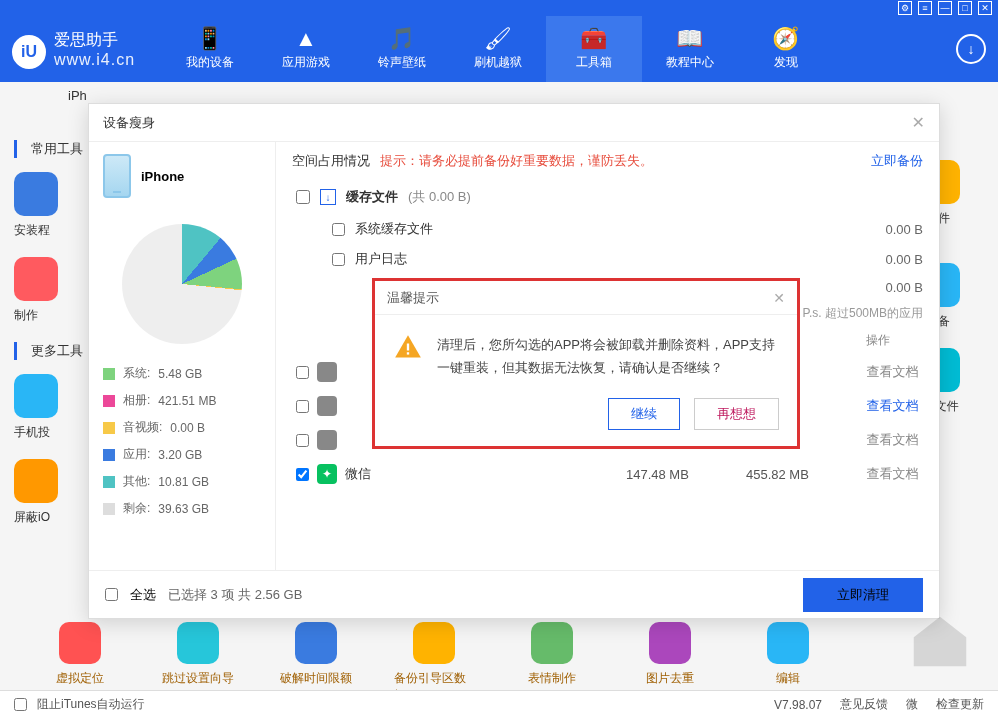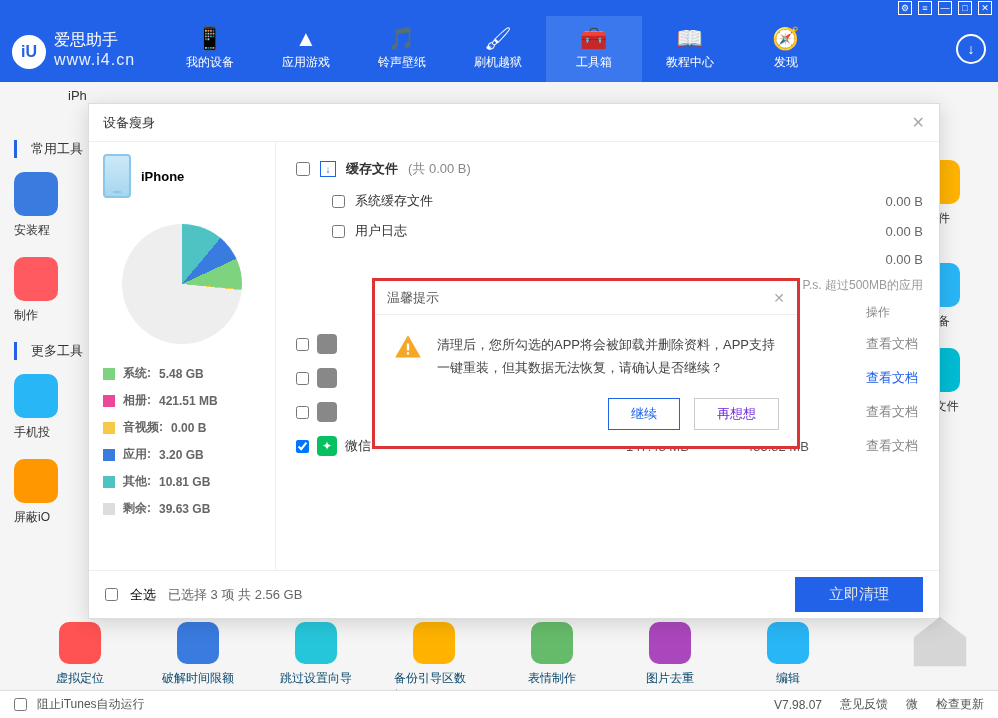--- a/index.html
+++ b/index.html
@@ -44,63 +44,63 @@
 
 
 .mpanel-l { width:186px; padding:12px 14px; display:flex; flex-direction:column; align-items:center; }
 .phone-box { width:100%; display:flex; align-items:center; gap:10px; margin-bottom:10px; }
 .phone-ic { width:28px; height:44px; border:2px solid #8cc7ea; border-radius:4px; background:linear-gradient(#cde9f7,#a5d6f0); position:relative; }
 .phone-ic::after { content:""; position:absolute; bottom:3px; left:50%; transform:translateX(-50%); width:8px; height:2px; background:#8cc7ea; }
 .phone-nm { font-weight:bold; font-size:13px; }
 .pie { width:120px; height:120px; border-radius:50%; margin:16px 0;
   background: conic-gradient(#4fc3c3 0 40deg, #3a7be0 40deg 65deg, #7ed37e 65deg 95deg, #f7c948 95deg 96deg, #eee 96deg 360deg, #4fc3c3 360deg);
   position:relative; }
-.legend { width:100%; font-size:12px; color:#666;font-weight:bold; }
+.legend { width:100%; font-size:12px; color:#666; }
 .legend-row { display:flex; align-items:center; gap:8px; padding:5px 0; }
 .legend-row .sw { width:12px; height:12px; }
 
 
 .mpanel-r { flex:1; border-left:1px solid #eee; padding:10px 16px; position:relative; font-size:13px; color:#333; overflow:hidden; }
 .warn-line { display:flex; align-items:center; gap:10px; margin-bottom:10px; }
 .warn-line .red { color:#e74c3c; }
 .warn-line .backup { margin-left:auto; color:#2262e8; cursor:pointer; }
 .file-row { display:flex; align-items:center; padding:8px 4px; gap:10px; }
 .file-row input[type=checkbox] { width:14px; height:14px; }
 .file-row .icon-dl { width:16px; height:16px; border:1px solid #2262e8; color:#2262e8; font-size:10px; display:flex; align-items:center; justify-content:center; }
 .subrow { padding-left:40px; display:flex; align-items:center; gap:10px; padding-top:6px; padding-bottom:6px; }
 .subrow .sz { margin-left:auto; color:#666; }
 .tiny-note { text-align:right; color:#999; font-size:12px; padding:4px 0; }
 .col-hdr { display:flex; padding:6px 4px; color:#888; font-size:12px; }
 .col-hdr .c1{flex:0 0 330px;} .col-hdr .c2{flex:0 0 120px;} .col-hdr .c3{flex:0 0 120px;} .col-hdr .c4{flex:1;}
 .app-row { display:flex; align-items:center; padding:7px 4px; font-size:13px; }
 .app-row .c1{flex:0 0 330px; display:flex; align-items:center; gap:8px;}
 .app-row .c2{flex:0 0 120px; color:#555;}
 .app-row .c3{flex:0 0 120px; color:#555;}
-.app-row .c4{flex:1; color:#888; text-align:left;}
+.app-row .c4{flex:1; color:#888; text-align:center;}
 .app-row .c4.link{ color:#2262e8; }
 .app-ic { width:20px; height:20px; border-radius:4px; display:flex; align-items:center; justify-content:center; font-size:12px; color:#fff; }
 
 
 .modal1-foot { height:48px; border-top:1px solid #eee; display:flex; align-items:center; padding:0 16px; gap:12px; font-size:13px; }
-.modal1-foot .btn-clean { margin-left:auto; background:#2262e8; color:#e5e5e5; padding:8px 34px; border:none; cursor:pointer; font-size:15px; }
+.modal1-foot .btn-clean { margin-left:auto; background:#2262e8; color:#000000; padding:8px 34px; border:none; cursor:pointer; font-size:13px; }
 
 
 .dialog { position:absolute; top:278px; left:372px; width:428px; background:#fff; border:3px solid #d33; z-index:50; }
 .dialog-hd { height:34px; display:flex; align-items:center; justify-content:space-between; padding:0 12px; font-size:13px; color:#555; border-bottom:1px solid #eee; }
 .dialog-hd .dclose { color:#aaa; font-size:14px; }
 .dialog-bd { padding:18px 18px 8px; display:flex; gap:14px; font-size:13px; color:#444; line-height:1.8; }
 .dialog-bd .warn-ic { width:30px; height:28px; flex:0 0 30px; }
 .dialog-ft { display:flex; justify-content:flex-end; gap:14px; padding:10px 18px 16px; }
 .dialog-ft button { padding:6px 22px; font-size:13px; background:#fff; cursor:pointer; }
 .dialog-ft .primary { border:1px solid #2262e8; color:#2262e8; }
-.dialog-ft .second { border:1px solid #ccc; color:#6d28d9; }
+.dialog-ft .second { border:1px solid #ccc; color:#be185d; }
 
 
 .btmrow { position:absolute; left:40px; top:622px; display:flex; gap:38px; }
-.btmrow .cell { display:flex; flex-direction:column; align-items:center; gap:6px; font-size:12px; width:80px; color:#0c4a6e;}
+.btmrow .cell { display:flex; flex-direction:column; align-items:center; gap:6px; font-size:12px; width:80px; color:#a16207;}
 .btmrow .aic { width:42px; height:42px; border-radius:10px; display:flex; align-items:center; justify-content:center; color:#fff; font-size:20px;}
 
 
 .status { position:absolute; left:0; bottom:0; right:0; height:28px; border-top:1px solid #ddd; background:#fff; display:flex; align-items:center; padding:0 14px; font-size:12px; color:#555; gap:10px; }
 .status .right { margin-left:auto; display:flex; gap:18px; align-items:center; }
 
 
 .ghost { position:absolute; right:18px; bottom:40px; width:80px; height:70px; opacity:.12; }
 .ghost svg { width:100%; height:100%; }
 </style>
@@ -184,26 +184,26 @@
     <div class="ric" style="background:#00bcd4"></div>
     <div class="rlbl">CC文件</div>
   </div>
 
 <div class="btmrow" id="btmrow">
     <div class="cell">
       <div class="aic" style="background:#ff5252"></div>
       <span>虚拟定位</span>
     </div>
     <div class="cell">
+      <div class="aic" style="background:#26c6da"></div>
+      <span>跳过设置向导</span>
+    </div>
+    <div class="cell">
       <div class="aic" style="background:#3a7be0"></div>
       <span>破解时间限额</span>
-    </div>
-    <div class="cell">
-      <div class="aic" style="background:#26c6da"></div>
-      <span>跳过设置向导</span>
     </div>
     <div class="cell">
       <div class="aic" style="background:#ffb300"></div>
       <span>备份引导区数据</span>
     </div>
     <div class="cell">
       <div class="aic" style="background:#66bb6a"></div>
       <span>表情制作</span>
     </div>
     <div class="cell">
@@ -255,20 +255,25 @@
             <span>10.81 GB</span>
           </div>
           <div class="legend-row">
             <span class="sw" style="background:#ddd"></span>
             <span>剩余:</span>
             <span>39.63 GB</span>
           </div>
         </div>
     </div>
     <div class="mpanel-r">
+      <div class="warn-line">
+        <span>空间占用情况</span>
+        <span class="red"><span>提示：</span><span>请务必提前备份好重要数据，谨防丢失。</span></span>
+        <span class="backup">立即备份</span>
+      </div>
       <div class="file-row">
         <input type="checkbox" style="">
         <span class="icon-dl">↓</span>
         <b>缓存文件</b>
         <span style="color:#888;">(共 0.00 B)</span>
       </div>
       <div id="cache-rows">
           <div class="subrow">
             <input type="checkbox" style="">
             <span>系统缓存文件</span>

